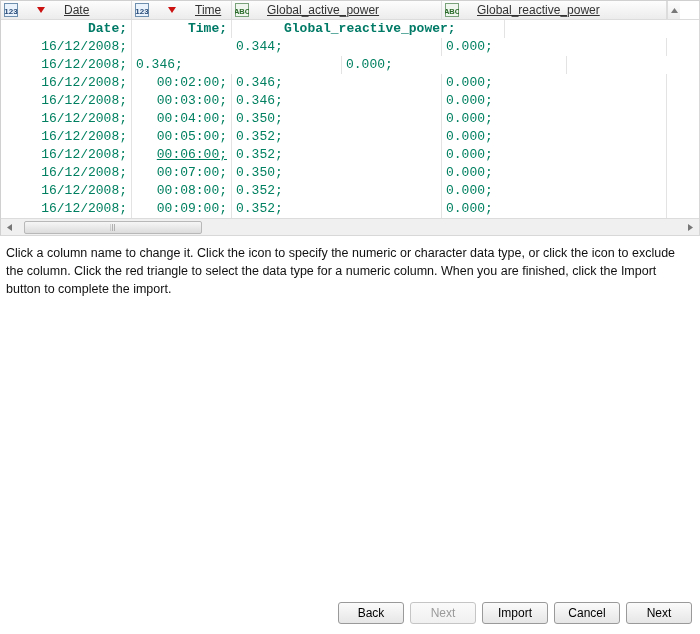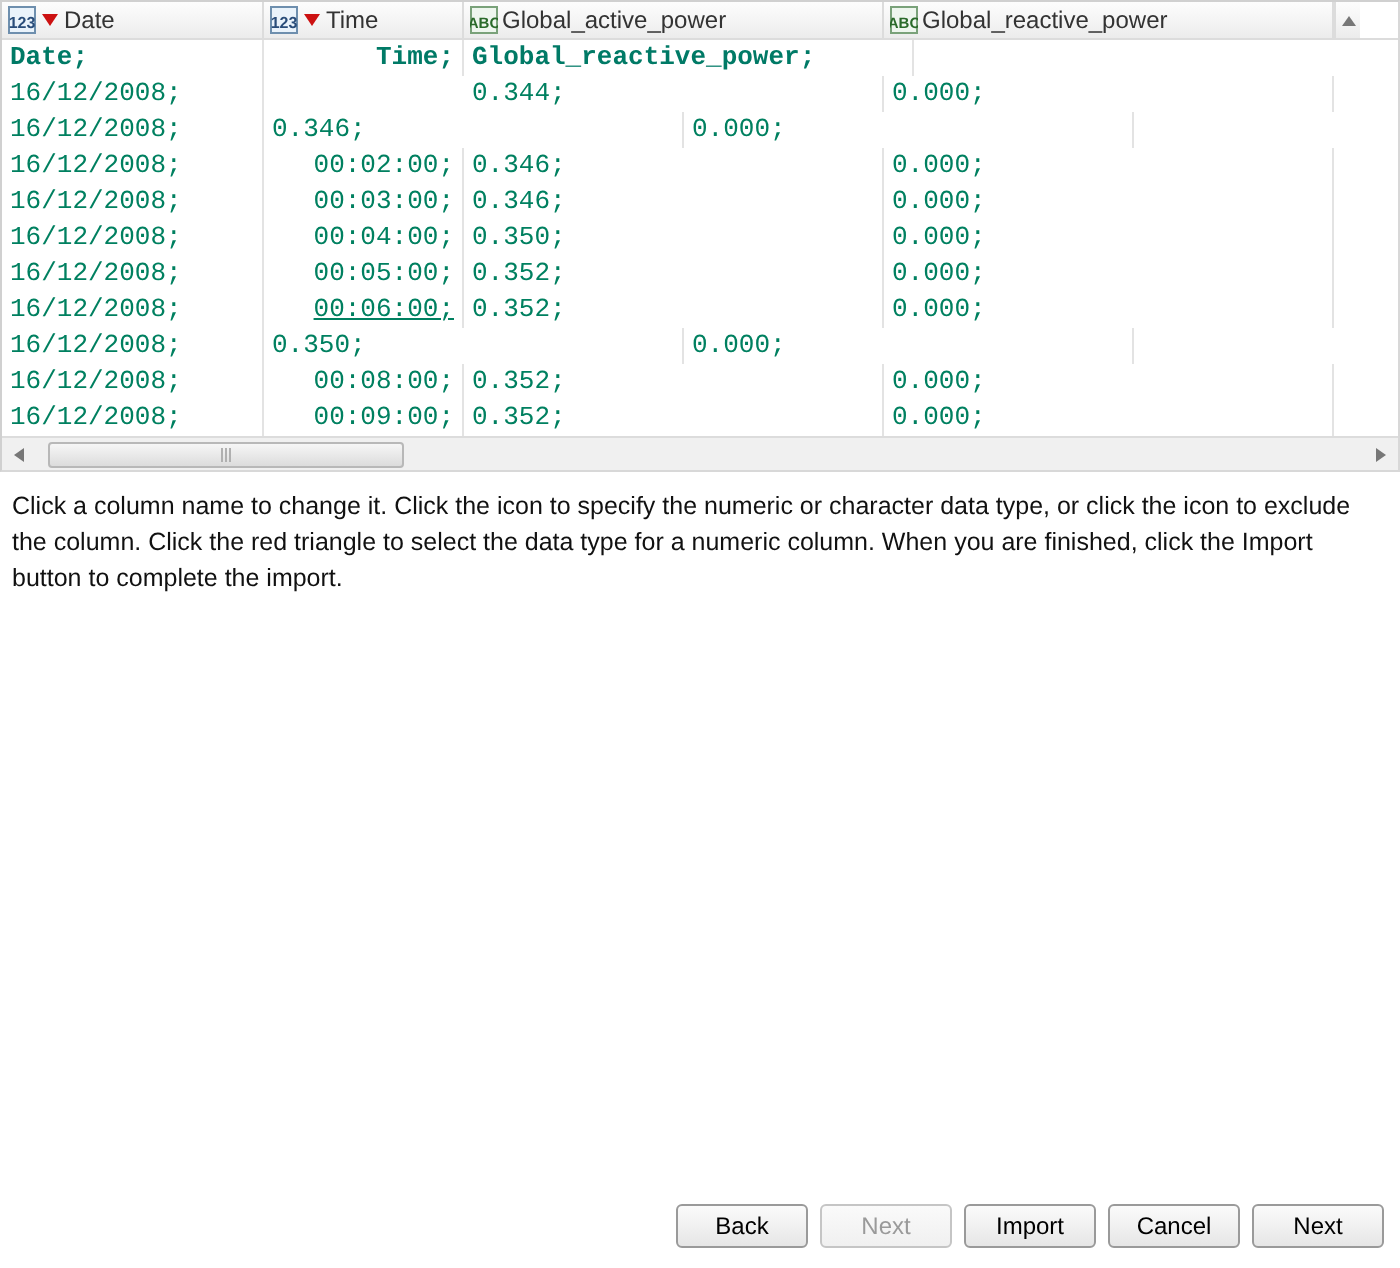--- a/index.html
+++ b/index.html
@@ -14,43 +14,43 @@
   }
   .root { display:flex; flex-direction:column; height:100%; }
   .preview {
     border: 1px solid #d8d8d8;
     border-top: 1px solid #d0d0d0;
     border-left: 1px solid #d0d0d0;
     background: #fff;
   }
   .hdr-row { display:flex; background:#fff; border-bottom:1px solid #dcdcdc; }
   .hdr-cell {
-    display:flex; align-items:center; gap:2px;
+    display:flex; align-items:center; gap:18px;
     padding: 1px 4px 1px 3px;
     border-right:1px solid #dcdcdc;
     background: linear-gradient(#fdfdfd,#ececec);
     height:18px;
     overflow:hidden;
     color:#333;
   }
-  .hdr-cell span.name { white-space:nowrap; }
+  .hdr-cell span.name { white-space:nowrap;text-decoration:underline; }
   .scroll-col { width:13px; background:linear-gradient(#fdfdfd,#ececec); border-left:1px solid #dcdcdc; display:flex; align-items:center; justify-content:center; }
   .data-row { display:flex; height:18px; }
   .cell {
     font-family: "Courier New", monospace;
     font-size: 13px;
     color:#00796b;
     color:#008060;
     border-right:1px solid #e3e3e3;
     padding: 0 4px;
     white-space:pre;
     overflow:hidden;
     line-height:18px;
   }
-  .cell.c-date { text-align:left; }
+  .cell.c-date { text-align:right; }
   .cell.c-time { text-align:right; }
   .cell.c-gap  { text-align:left; }
   .cell.c-grp  { text-align:left; }
   .sample-row .cell { color:#007a66; font-weight:bold; }
   .hscroll {
     height:17px; background:#f0f0f0; border-top:1px solid #dcdcdc;
     display:flex; align-items:center;
   }
   .harrow { width:17px; height:15px; display:flex; align-items:center; justify-content:center; color:#666; font-size:10px; }
   .htrack { flex:1; position:relative; height:15px; }
@@ -141,21 +141,21 @@
         <svg width="7" height="7">
             <polygon points="3.5,1 7,6 0,6" fill="#777"></polygon>
           </svg>
       </div>
     </div>
 
     <div id="rows">
         <div class="data-row sample-row">
           <div class="cell c-date" style="width: 131px;">Date;</div>
           <div class="cell c-time" style="width: 100px;">Time;</div>
-          <div class="cell c-grp" style="width: 225px;">Global_reactive_power;</div>
+          <div class="cell c-grp" style="width: 225px; margin-left: 48px;">Global_reactive_power;</div>
           <div style="width: 13px;"></div>
         </div>
         <div class="data-row">
           <div class="cell c-date" style="width: 131px;">16/12/2008;</div>
           <div class="cell c-time" style="width: 100px; margin-top: 32px;">00:00:00;</div>
           <div class="cell c-gap" style="width: 210px;">0.344;</div>
           <div class="cell c-grp" style="width: 225px;">0.000;</div>
           <div style="width: 13px;"></div>
         </div>
         <div class="data-row">
@@ -194,20 +194,21 @@
         </div>
         <div class="data-row">
           <div class="cell c-date" style="width: 131px;">16/12/2008;</div>
           <div class="cell c-time" style="width: 100px; text-decoration: underline;">00:06:00;</div>
           <div class="cell c-gap" style="width: 210px;">0.352;</div>
           <div class="cell c-grp" style="width: 225px;">0.000;</div>
           <div style="width: 13px;"></div>
         </div>
         <div class="data-row">
           <div class="cell c-date" style="width: 131px;">16/12/2008;</div>
+          <div class="cell c-time" style="width: 100px;">00:07:00;</div>
           <div class="cell c-gap" style="width: 210px;">0.350;</div>
           <div class="cell c-grp" style="width: 225px;">0.000;</div>
           <div style="width: 13px;"></div>
         </div>
         <div class="data-row">
           <div class="cell c-date" style="width: 131px;">16/12/2008;</div>
           <div class="cell c-time" style="width: 100px;">00:08:00;</div>
           <div class="cell c-gap" style="width: 210px;">0.352;</div>
           <div class="cell c-grp" style="width: 225px;">0.000;</div>
           <div style="width: 13px;"></div>

